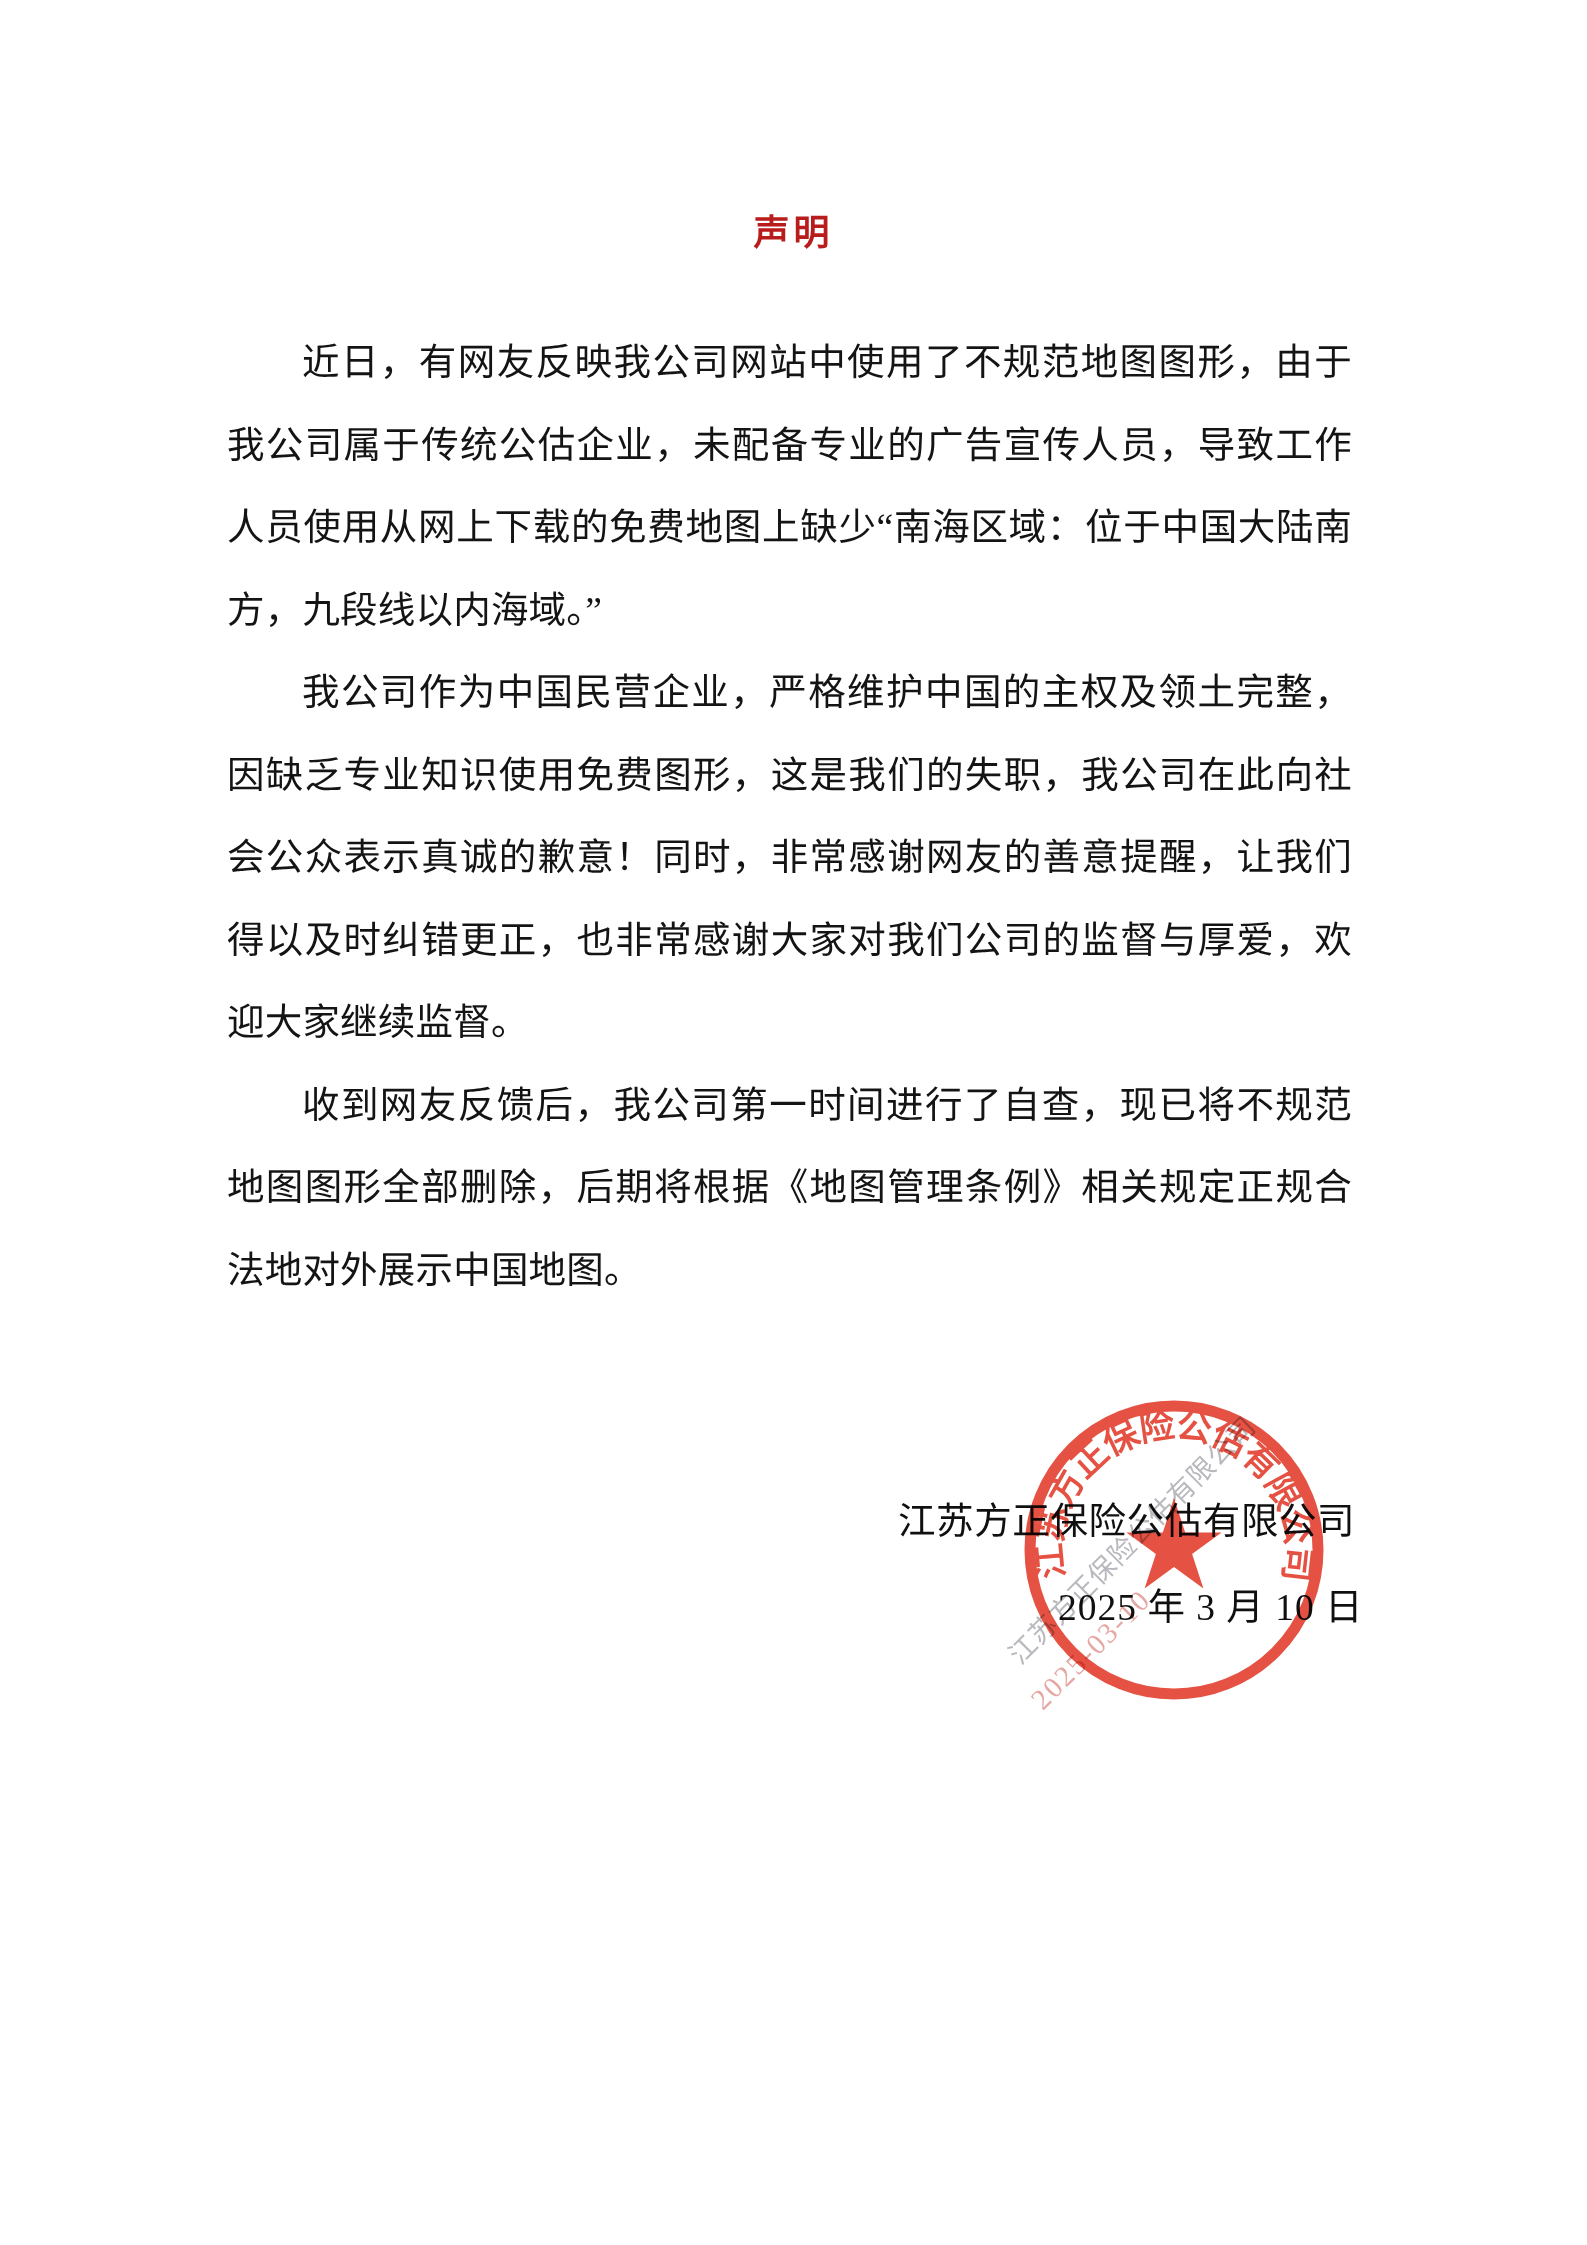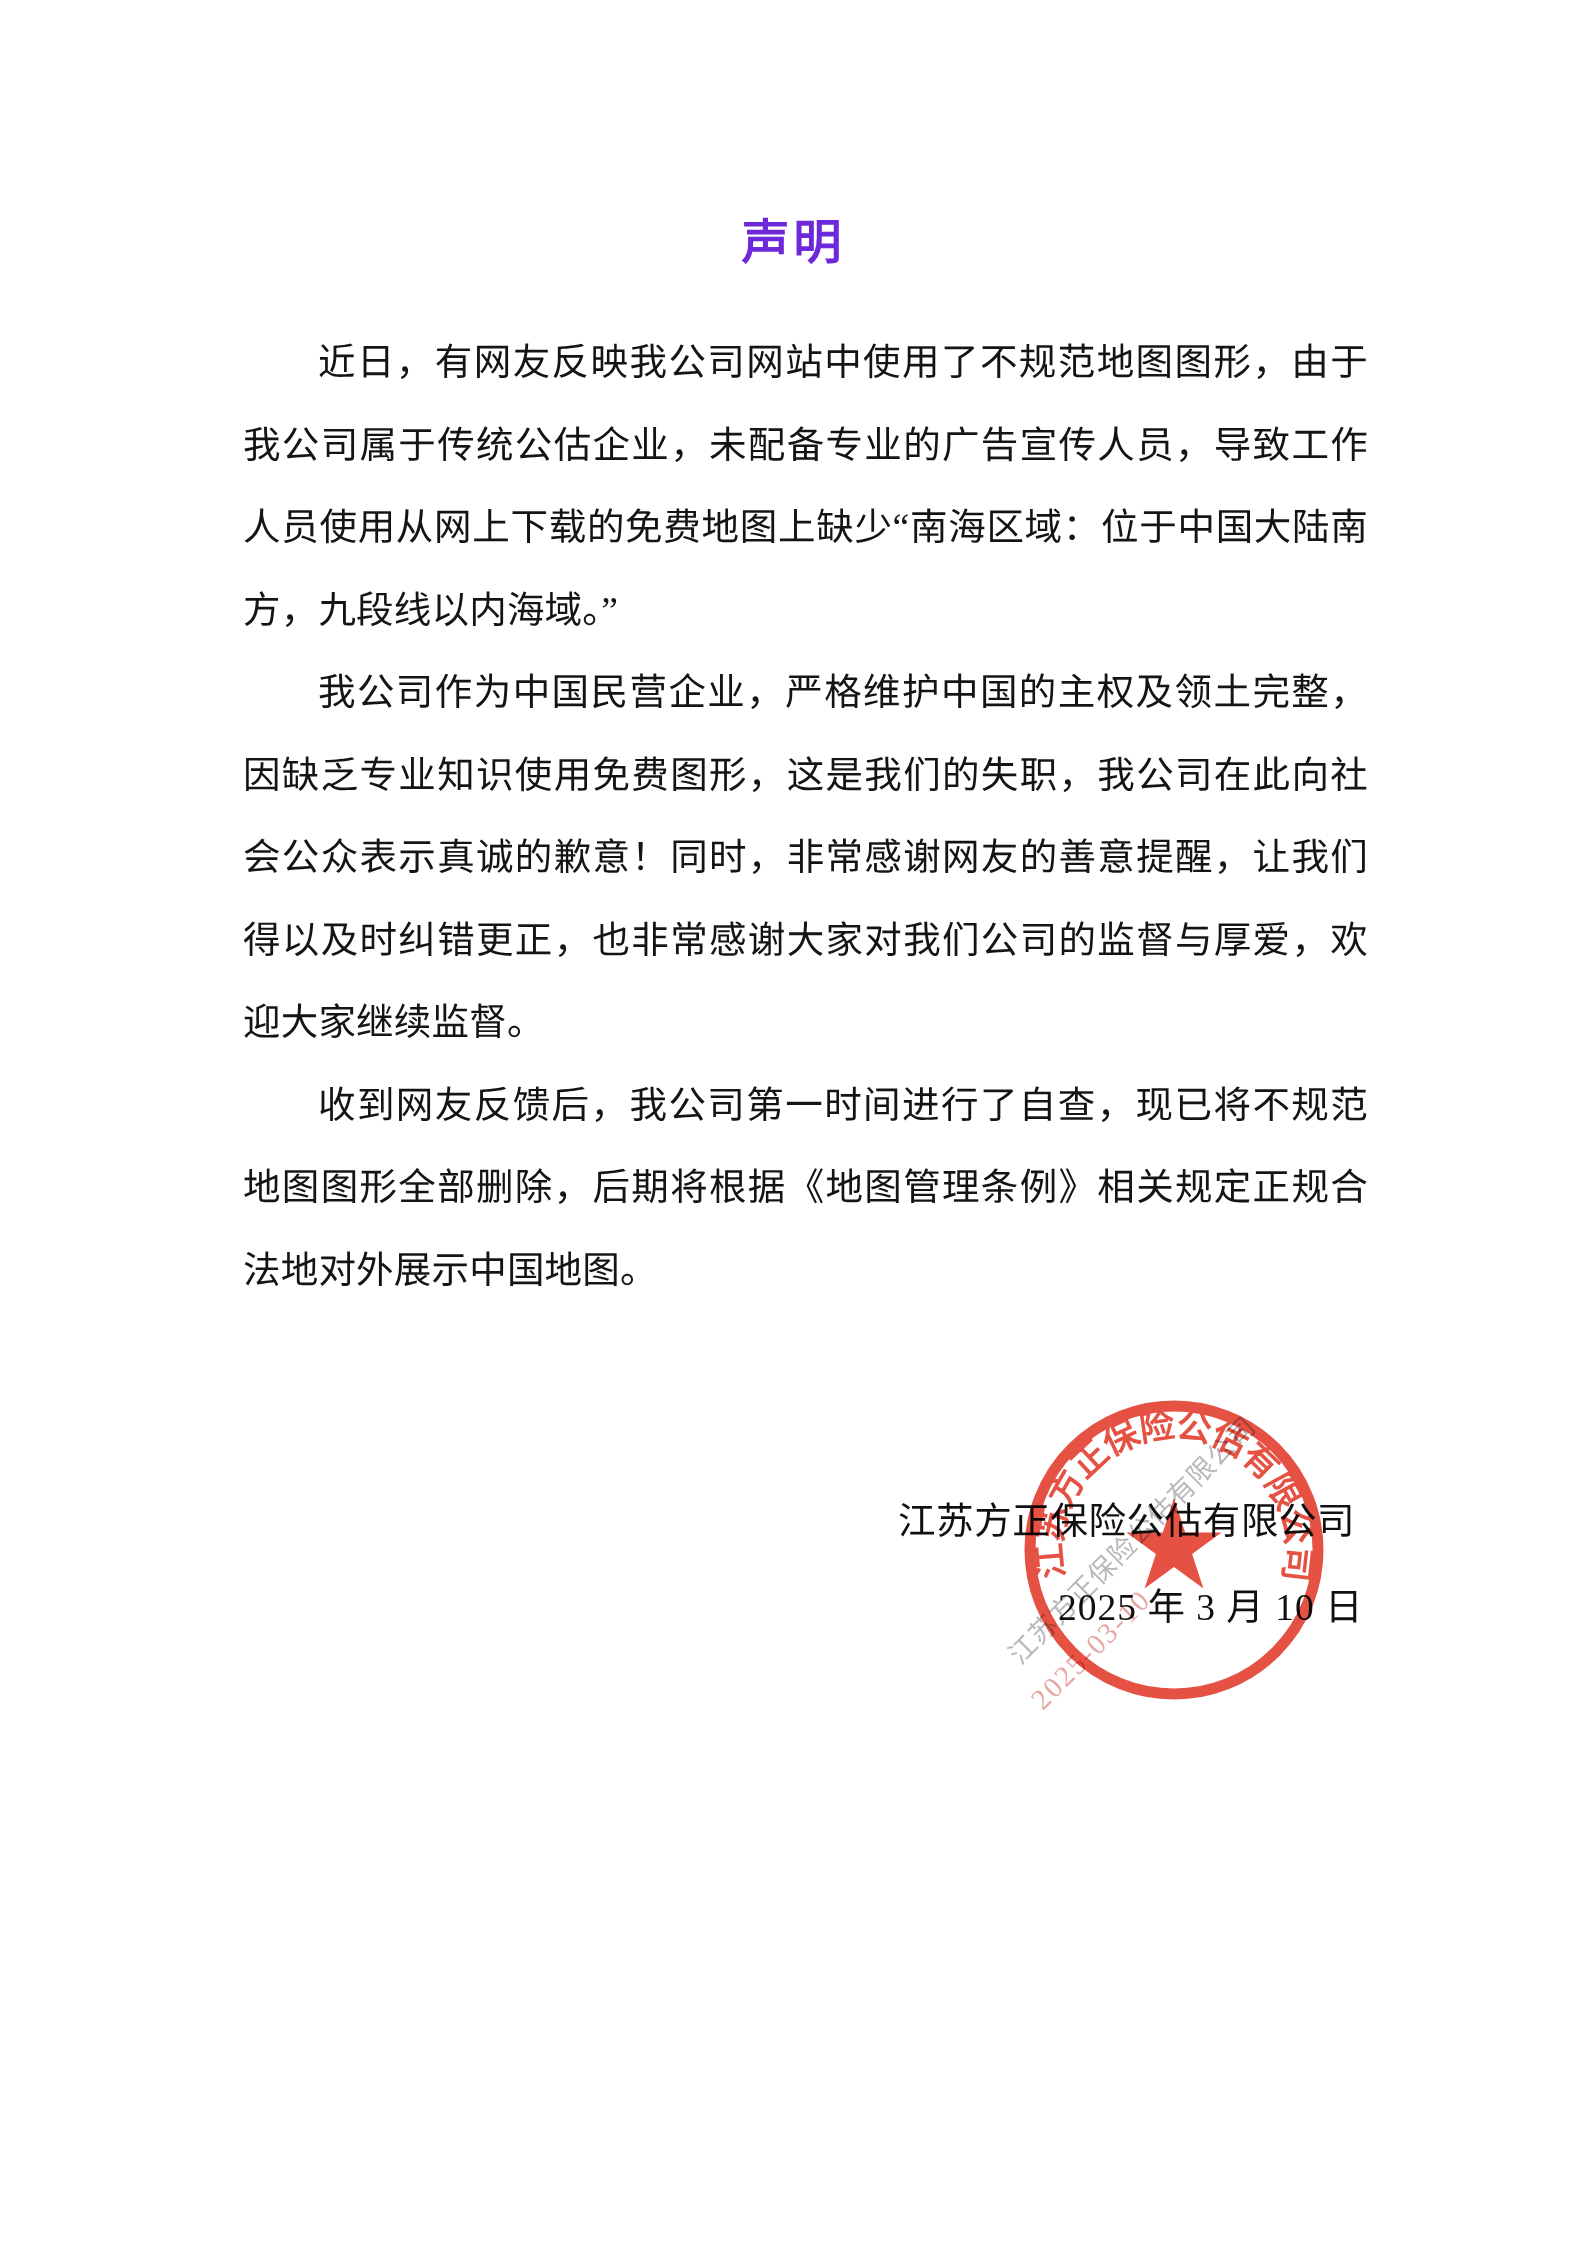--- a/index.html
+++ b/index.html
@@ -8,28 +8,28 @@
     position: relative;
     width: 1587px;
     height: 2245px;
     background: #ffffff;
     overflow: hidden;
   }
   .doc-title {
     position: absolute;
     top: 203px; left: 0; right: 0;
     text-align: center;
-    font-size: 48px;
+    font-size: 36px;
     font-weight: bold;
     letter-spacing: 4px;
-    color: #6d28d9;
+    color: #b91c1c;
   }
   .body-text {
     position: absolute;
-    left: 243px;
+    left: 227px;
     top: 322px;
     width: 1125px;
   }
   .body-text p {
     margin: 0;
     font-size: 37.5px;
     line-height: 82.5px;
     text-align: justify;
     text-indent: 75px;
     letter-spacing: 0.2px;

